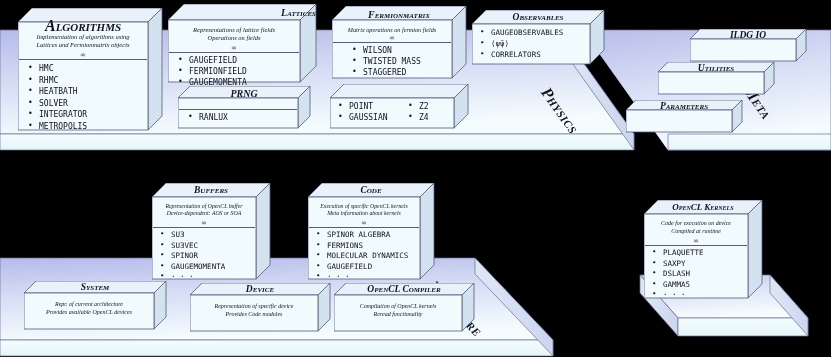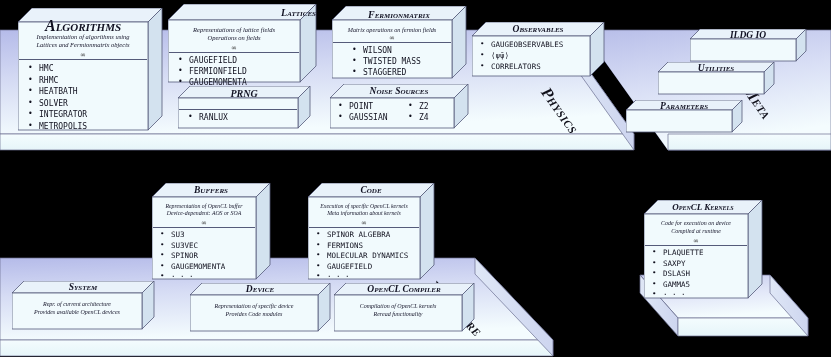--- a/index.html
+++ b/index.html
@@ -171,32 +171,31 @@
       <li>STAGGERED</li>
     </ul>
   </div>
 
   <div class="box" style="left:330px;top:84px;width:124px;height:42px;">
     <svg width="140" height="52" style="position:absolute;left:0;top:0;">
       <polygon points="0,14 14,0 138,0 124,14" fill="#e9f2fa" stroke="#555b7a" stroke-width="0.8"></polygon>
       <polygon points="124,14 138,0 138,30 124,44" fill="#d3e2ef" stroke="#555b7a" stroke-width="0.8"></polygon>
       <rect x="0" y="14" width="124" height="30" fill="#f1fafd" stroke="#555b7a" stroke-width="0.8"></rect>
     </svg>
-    <div class="box-title" style="top:2px;font-size:9.5px;width:138px;">Noise Sources</div>
     <ul class="items" style="left:8px;top:17px;font-size:8px;line-height:11px;">
       <li>POINT</li>
       <li>GAUSSIAN</li>
     </ul>
     <ul class="items" style="left:78px;top:17px;font-size:8px;line-height:11px;">
       <li>Z2</li>
       <li>Z4</li>
     </ul>
   </div>
 
-  <div class="box" style="left:472px;top:22px;width:118px;height:56px;">
+  <div class="box" style="left:472px;top:10px;width:118px;height:56px;">
     <svg width="134" height="70" style="position:absolute;left:0;top:0;">
       <polygon points="0,14 14,0 132,0 118,14" fill="#e9f2fa" stroke="#555b7a" stroke-width="0.8"></polygon>
       <polygon points="118,14 132,0 132,40 118,54" fill="#d3e2ef" stroke="#555b7a" stroke-width="0.8"></polygon>
       <rect x="0" y="14" width="118" height="40" fill="#f1fafd" stroke="#555b7a" stroke-width="0.8"></rect>
     </svg>
     <div class="box-title" style="top:2px;font-size:9.5px;width:132px;">Observables</div>
     <ul class="items" style="left:8px;top:17px;font-size:7.5px;line-height:11px;">
       <li>GAUGEOBSERVABLES</li>
       <li>⟨ψ̄ψ⟩</li>
       <li>CORRELATORS</li>
@@ -267,21 +266,21 @@
     <div class="sep" style="left:1px;top:44px;width:110px;"></div>
     <ul class="items" style="left:8px;top:47px;font-size:7.5px;line-height:10.5px;">
       <li>SPINOR ALGEBRA</li>
       <li>FERMIONS</li>
       <li>MOLECULAR DYNAMICS</li>
       <li>GAUGEFIELD</li>
       <li>· · ·</li>
     </ul>
   </div>
 
-  <div class="box" style="left:12px;top:281px;width:128px;height:44px;">
+  <div class="box" style="left:24px;top:281px;width:128px;height:44px;">
     <svg width="144" height="54" style="position:absolute;left:0;top:0;">
       <polygon points="0,12 12,0 142,0 130,12" fill="#e9f2fa" stroke="#555b7a" stroke-width="0.8"></polygon>
       <polygon points="130,12 142,0 142,36 130,48" fill="#d3e2ef" stroke="#555b7a" stroke-width="0.8"></polygon>
       <rect x="0" y="12" width="130" height="36" fill="#f1fafd" stroke="#555b7a" stroke-width="0.8"></rect>
     </svg>
     <div class="box-title" style="top:1px;font-size:9.5px;width:142px;">System</div>
     <div class="desc" style="top:20px;font-size:6px;width:130px;">
       <span>Repr.  of current architecture</span><br>
       <span>Provides available OpenCL devices</span>
     </div>

